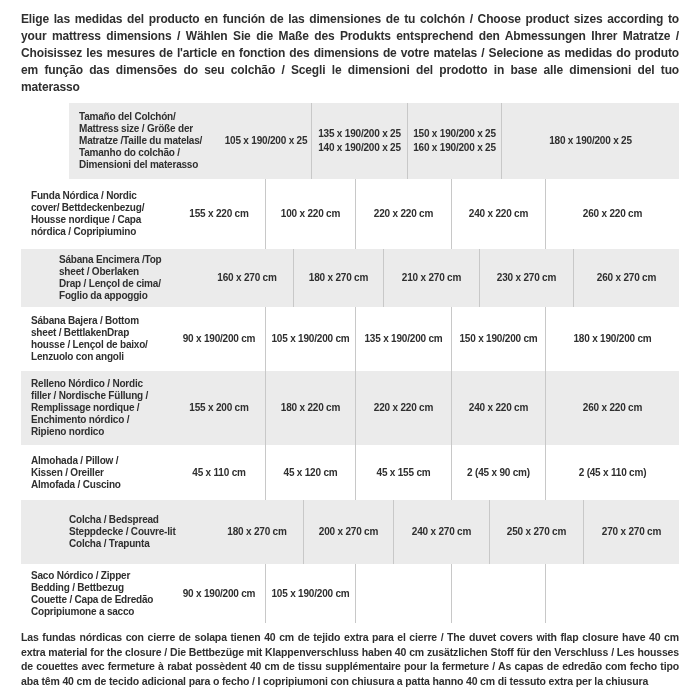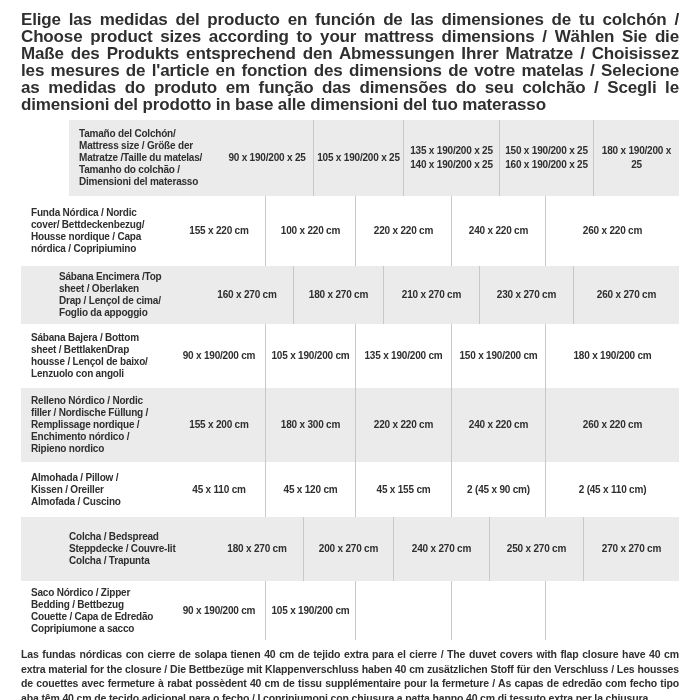--- a/index.html
+++ b/index.html
@@ -8,21 +8,21 @@
     font-family: "Liberation Sans", sans-serif;
     color: #2f2f2f;
     -webkit-font-smoothing: antialiased;
   }
   .page {
     box-sizing: border-box;
     width: 700px; height: 700px;
     padding: 11px 21px 0 21px;
   }
   .intro {
-    font-size: 17px;
+    font-size: 12px;
     font-weight: bold;
     line-height: 17px;
     text-align: justify;
     letter-spacing: -0.15px;
   }
   .size-table { margin-top: 7px; }
   .row { display: flex; align-items: center; }
   .row.gray { background: #ebebeb; }
   .cell { box-sizing: border-box; }
   .label {
@@ -76,21 +76,20 @@
   <div class="intro">Elige las medidas del producto en función de las dimensiones de tu colchón / Choose product sizes according to your mattress dimensions / Wählen Sie die Maße des Produkts entsprechend den Abmessungen Ihrer Matratze / Choisissez les mesures de l'article en fonction des dimensions de votre matelas / Selecione as medidas do produto em função das dimensões do seu colchão / Scegli le dimensioni del prodotto in base alle dimensioni del tuo materasso</div>
 
   <div class="size-table">
 
     <div class="row gray">
       <div class="cell label">Tamaño del Colchón/
 Mattress size / Größe der
 Matratze /Taille du matelas/
 Tamanho do colchão /
 Dimensioni del materasso</div>
-      <div class="cell val c1">90 x 190/200 x 25</div>
       <div class="cell val c2">105 x 190/200 x 25</div>
       <div class="cell val c3">135 x 190/200 x 25
 140 x 190/200 x 25</div>
       <div class="cell val c4">150 x 190/200 x 25
 160 x 190/200 x 25</div>
       <div class="cell val c5">180 x 190/200 x 25</div>
     </div>
 
     <div class="row">
       <div class="cell label">Funda Nórdica / Nordic
@@ -128,21 +127,21 @@
       <div class="cell val c5">180 x 190/200 cm</div>
     </div>
 
     <div class="row gray">
       <div class="cell label">Relleno Nórdico / Nordic
 filler / Nordische Füllung /
 Remplissage nordique /
 Enchimento nórdico /
 Ripieno nordico</div>
       <div class="cell val c1">155 x 200 cm</div>
-      <div class="cell val c2">180 x 300 cm</div>
+      <div class="cell val c2">180 x 220 cm</div>
       <div class="cell val c3">220 x 220 cm</div>
       <div class="cell val c4">240 x 220 cm</div>
       <div class="cell val c5">260 x 220 cm</div>
     </div>
 
     <div class="row">
       <div class="cell label">Almohada / Pillow /
 Kissen / Oreiller
 Almofada / Cuscino</div>
       <div class="cell val c1">45 x 110 cm</div>

